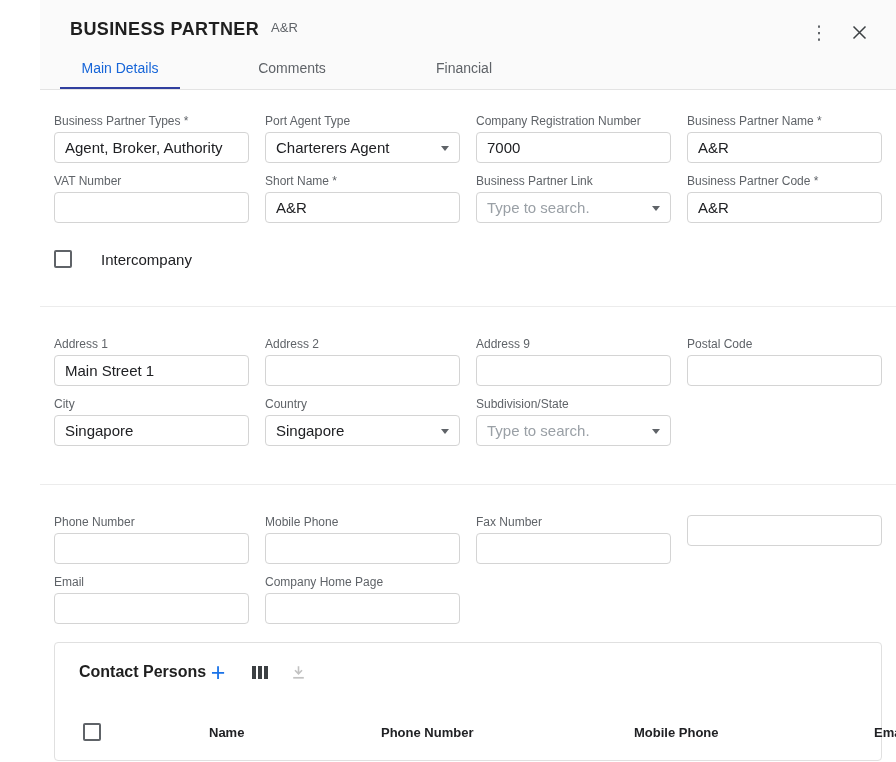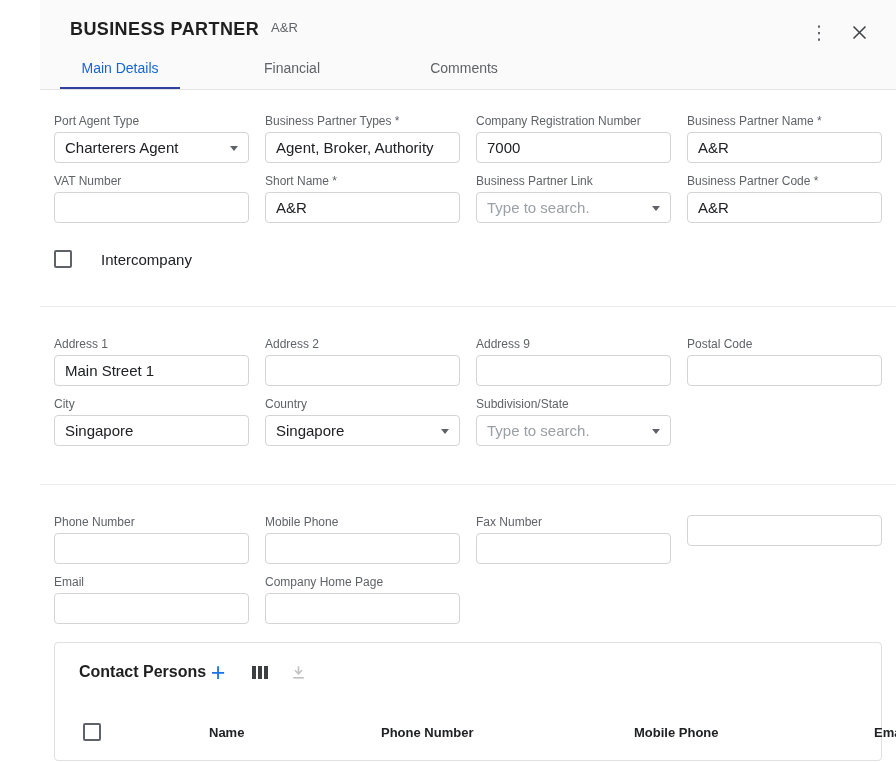--- a/index.html
+++ b/index.html
@@ -66,41 +66,41 @@
         <button class="icon-btn">⋮</button>
         <button class="icon-btn">
           <svg width="15" height="15" viewBox="0 0 15 15">
               <path d="M1.5 1.5 L13.5 13.5 M13.5 1.5 L1.5 13.5" stroke="#3c4043" stroke-width="1.5" fill="none"></path>
             </svg>
         </button>
       </div>
     </div>
     <nav class="tabs">
       <button class="tab active">Main Details</button>
+      <button class="tab">Comments</button>
       <button class="tab">Financial</button>
-      <button class="tab">Comments</button>
     </nav>
   </header>
 
   <main class="content">
 
     <section class="section first">
       <div class="grid">
 
         <div class="field">
-          <label class="field-label">Port Agent Type</label>
-          <div class="input-wrap select">
-            <input class="field-input" value="Charterers Agent" style="">
-            <span class="chevron"></span>
-          </div>
-        </div>
-
-        <div class="field">
           <label class="field-label">Business Partner Types *</label>
           <div class="input-wrap"><input class="field-input" value="Agent, Broker, Authority" style=""></div>
+        </div>
+
+        <div class="field">
+          <label class="field-label">Port Agent Type</label>
+          <div class="input-wrap select">
+            <input class="field-input" value="Charterers Agent" style="">
+            <span class="chevron"></span>
+          </div>
         </div>
 
         <div class="field">
           <label class="field-label">Company Registration Number</label>
           <div class="input-wrap"><input class="field-input" value="7000" style=""></div>
         </div>
 
         <div class="field">
           <label class="field-label">Business Partner Name *</label>
           <div class="input-wrap"><input class="field-input" value="A&amp;R" style=""></div>

